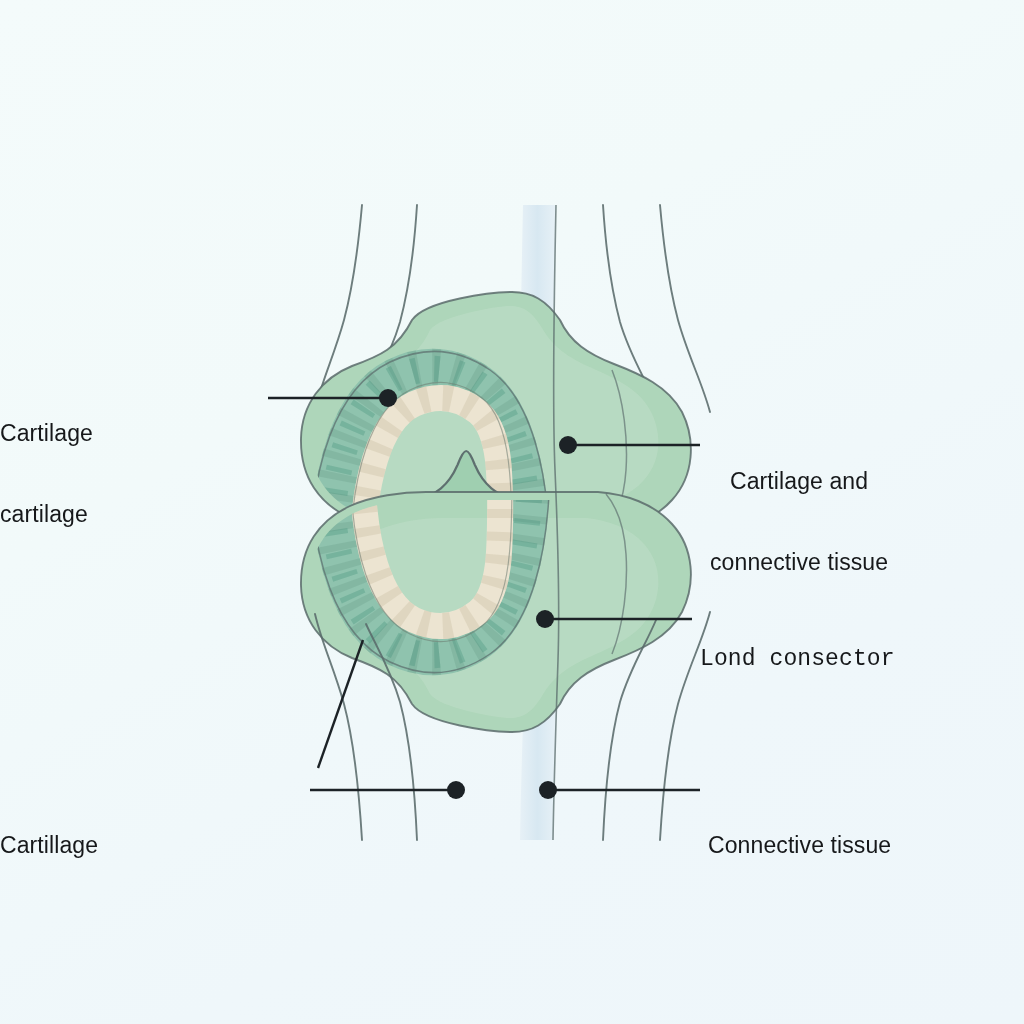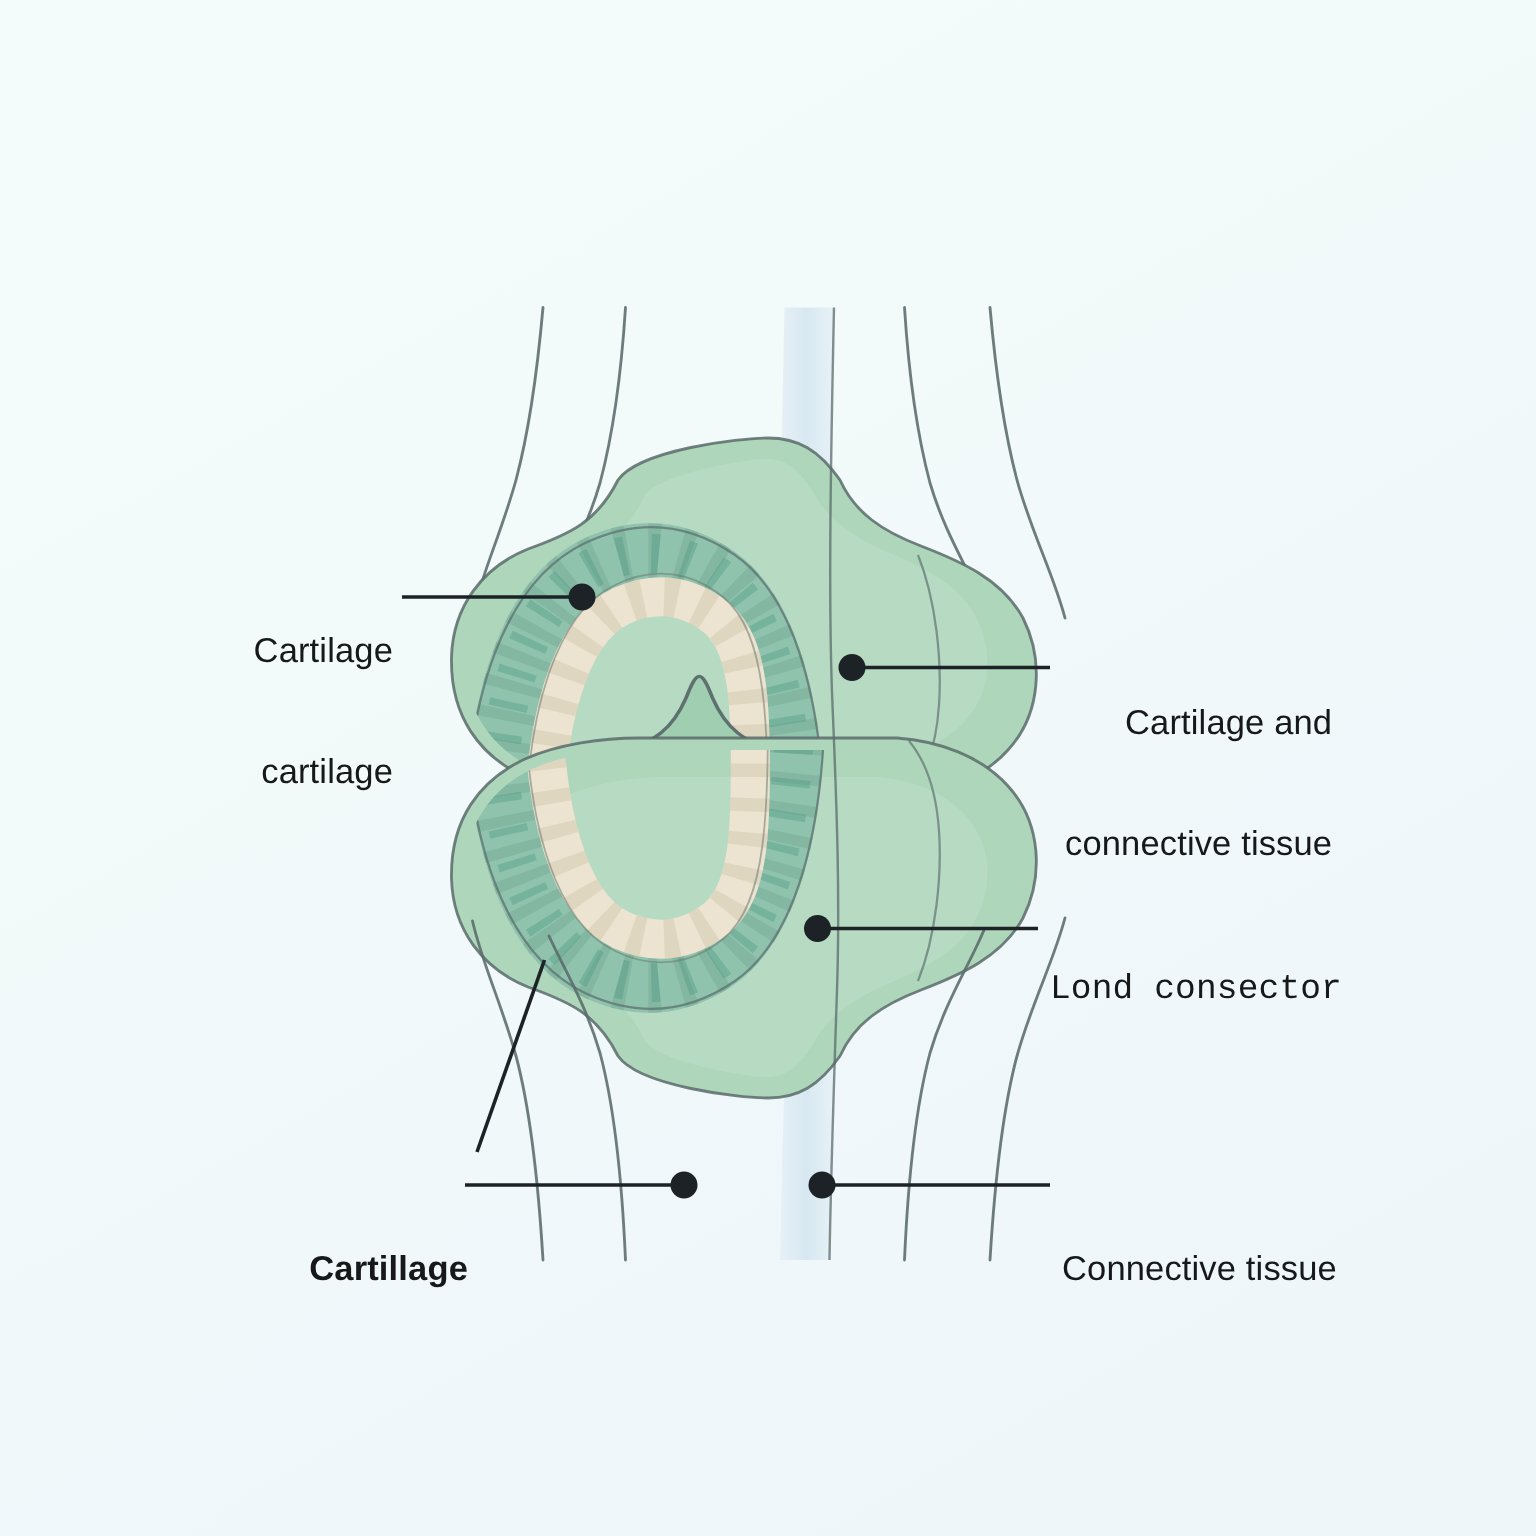--- a/index.html
+++ b/index.html
@@ -24,22 +24,22 @@
   }
   .label {
     position: absolute;
     color: #16181a;
     font-family: "Liberation Sans", sans-serif;
     font-size: 23px;
     line-height: 27px;
     letter-spacing: 0.1px;
     white-space: pre;
   }
-  .label.right-align { text-align: right; }
-  .label.left-align  { text-align: right; }
+  .label.right-align { }
+  .label.left-align  { text-align: center; }
   .lbl-line { display: block; }
 </style>
 </head>
 <body>
 
 <div id="canvas">
 
   <svg id="figure" viewBox="0 0 1024 1024" xmlns="http://www.w3.org/2000/svg">
     <defs>
       <clipPath id="clipUpperHead">
@@ -212,21 +212,21 @@
 
   <div class="label left-align" id="label-1" style="top: 414px; left: 710px;">
     <span class="lbl-line">Cartilage and</span>
     <span class="lbl-line">connective tissue</span>
   </div>
 
   <div class="label left-align" id="label-2" style="top: 592px; left: 700px; font-family: Liberation Mono, monospace;">
     <span class="lbl-line">Lond consector</span>
   </div>
 
-  <div class="label right-align" id="label-3" style="top: 778px; left: 16px; width: 296px; font-weight: bold;">
+  <div class="label right-align" id="label-3" style="top: 778px; left: 0px; width: 296px;">
     <span class="lbl-line">Cartillage</span>
   </div>
 
   <div class="label left-align" id="label-4" style="top: 778px; left: 708px;">
     <span class="lbl-line">Connective tissue</span>
   </div>
 
 </div>
 
 </body></html>

